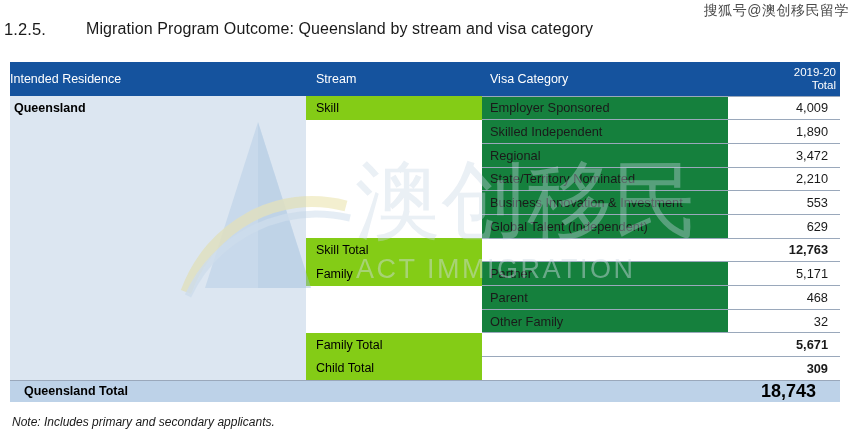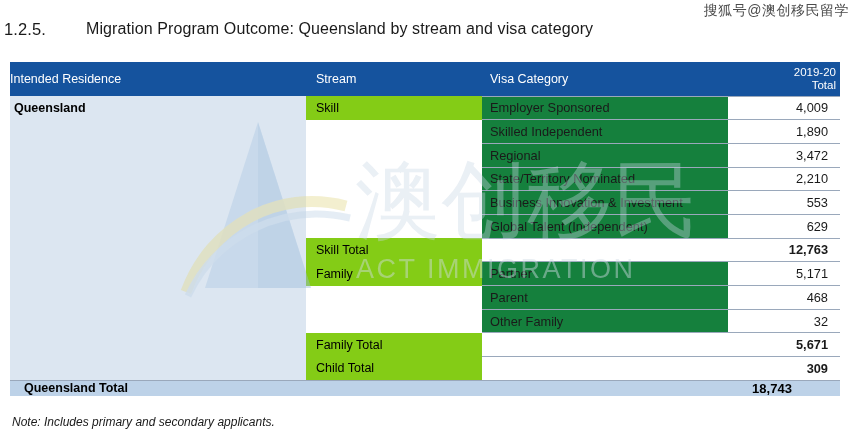--- a/index.html
+++ b/index.html
@@ -142,23 +142,23 @@
   tr.grand td {
     background: #BDD2E8;
     border-top: 1px solid #9aa8bb;
   }
   tr.grand td.gres {
     padding-left: 14px;
     font-size: 12.5px;
     font-weight: bold;
   }
   tr.grand td.gtot {
-    text-align: center;
+    text-align: right;
     padding-right: 24px;
-    font-size: 13px;
+    font-size: 18px;
     font-weight: bold;
   }
 
   
   #note {
     position: absolute;
     left: 12px;
     top: 415px;
     font-size: 12px;
     font-style: italic;

